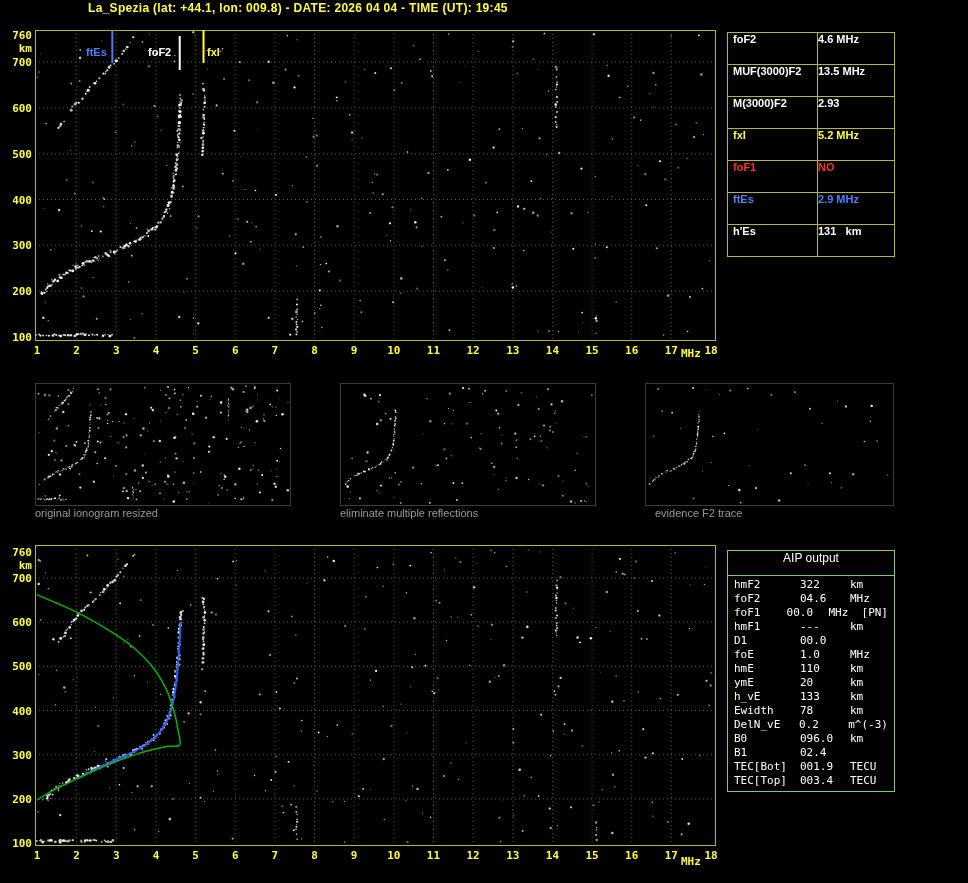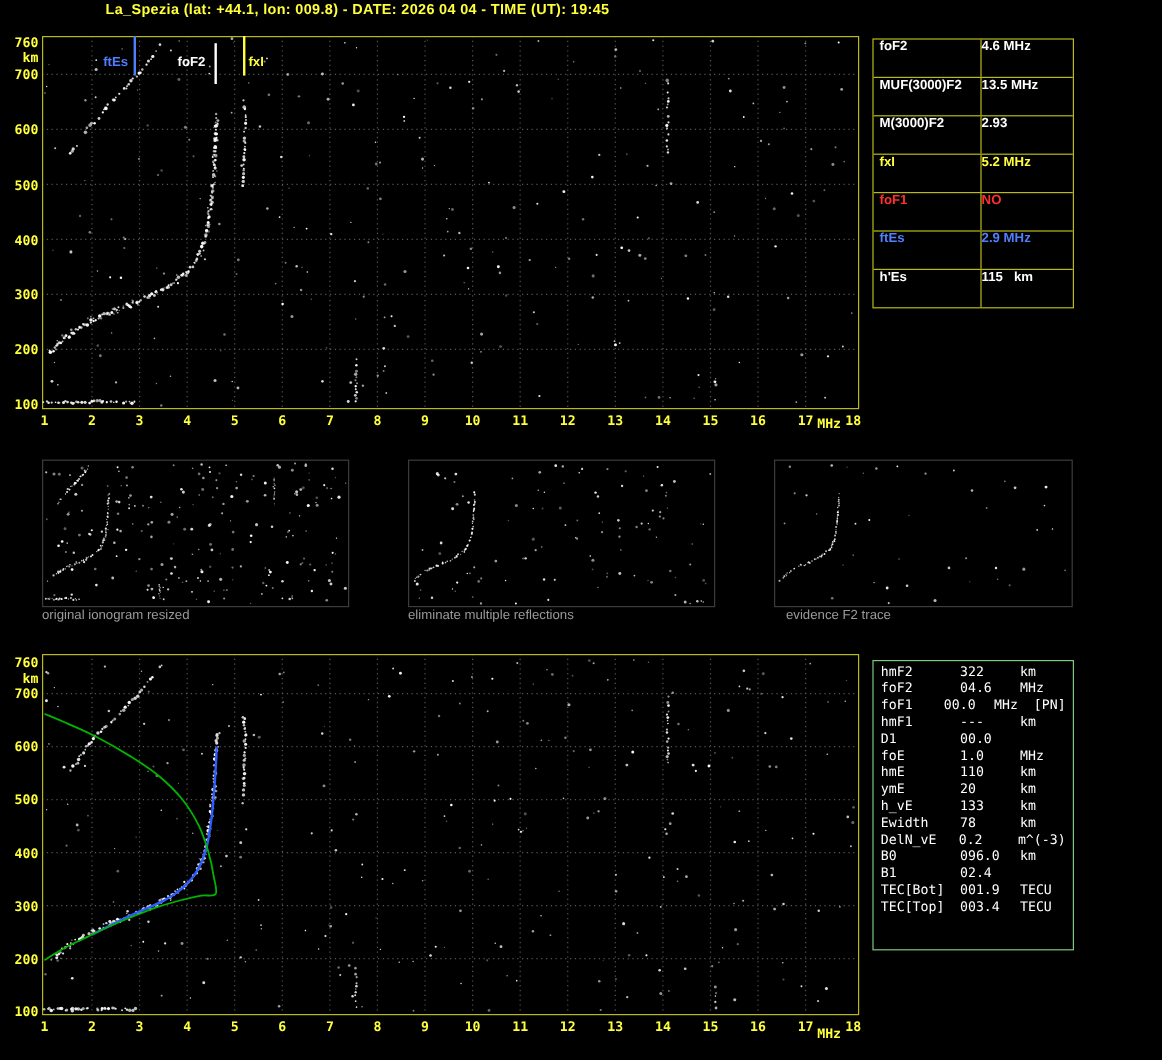--- a/index.html
+++ b/index.html
@@ -1982,30 +1982,31 @@
         <div class="as-row">
           <div class="as-l c-red">foF1</div>
           <div class="as-v c-red">NO</div>
         </div>
         <div class="as-row">
           <div class="as-l c-blue">ftEs</div>
           <div class="as-v c-blue">2.9 MHz</div>
         </div>
         <div class="as-row">
           <div class="as-l c-white">h'Es</div>
-          <div class="as-v c-white">115   km</div>
+          <div class="as-v c-white">131   km</div>
         </div>
       </div>
   </div>
 
   <div class="cap" id="cap-1">original ionogram resized</div>
   <div class="cap" id="cap-2">eliminate multiple reflections</div>
   <div class="cap" id="cap-3">evidence F2 trace</div>
 
   <div class="panel aip-panel">
+    <div class="aip-title">AIP output</div>
     <div id="aip-rows">
         <div class="aip-row">
           <span class="aip-l">hmF2</span>
           <span class="aip-v">322</span>
           <span class="aip-u">km</span>
         </div>
         <div class="aip-row">
           <span class="aip-l">foF2</span>
           <span class="aip-v">04.6</span>
           <span class="aip-u">MHz</span>

